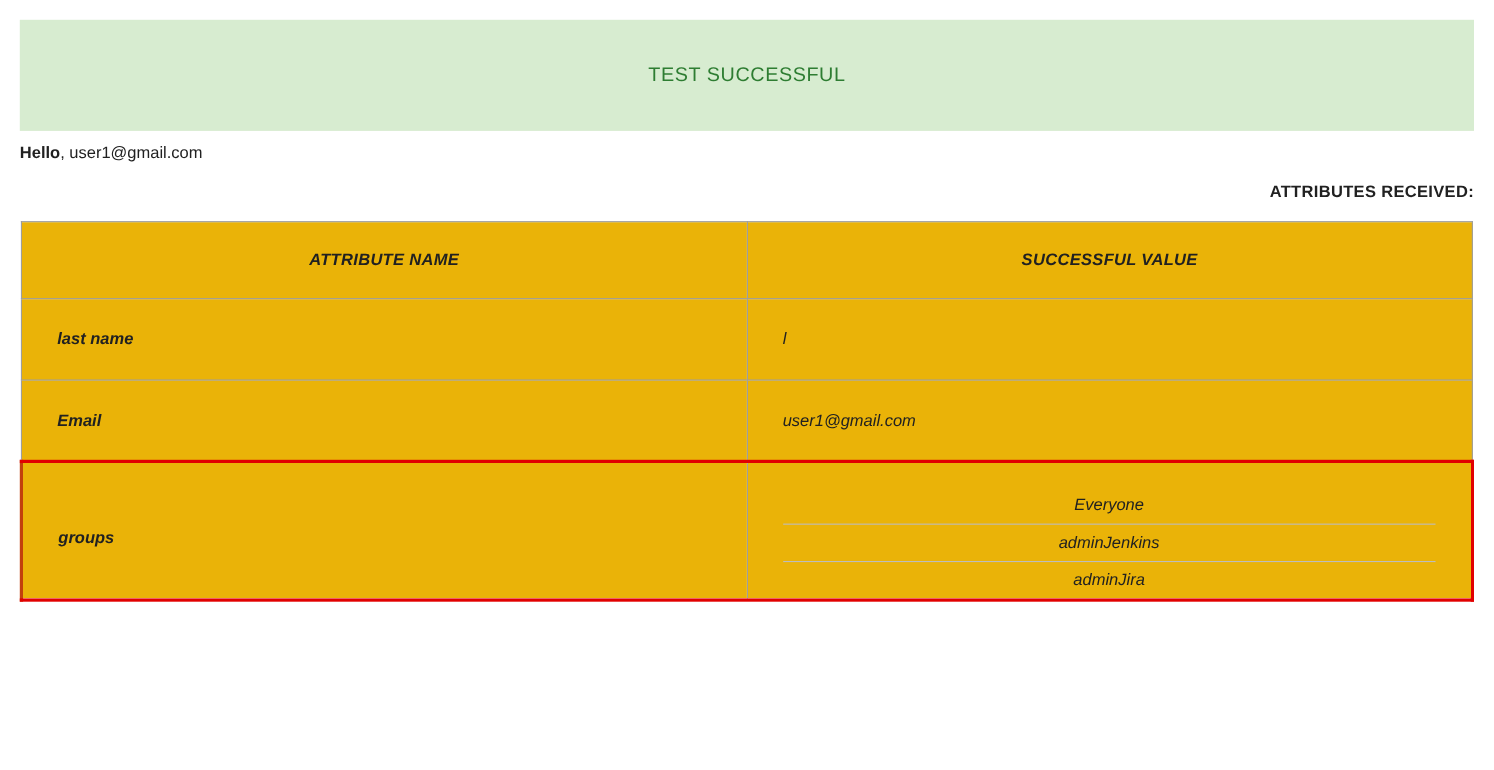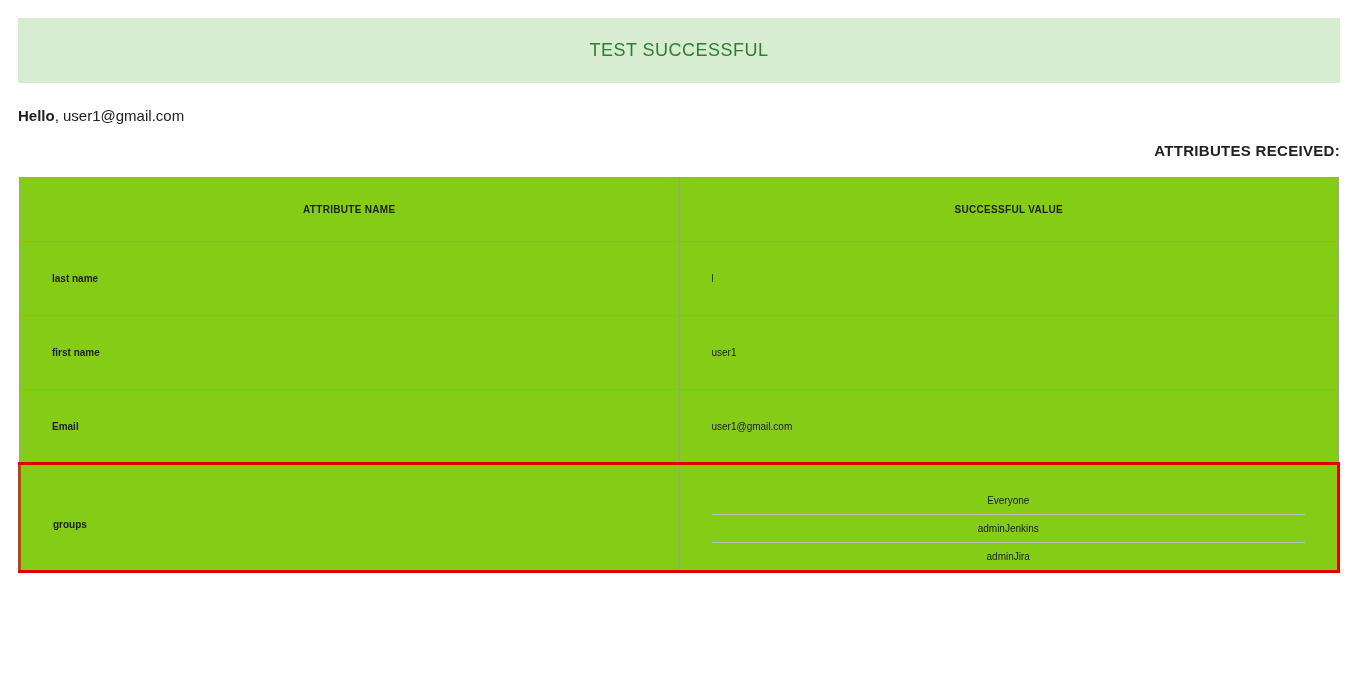--- a/index.html
+++ b/index.html
@@ -11,28 +11,28 @@
       font-family: 'Segoe UI', Tahoma, Geneva, Verdana, sans-serif;
       width: 1358px;
       height: 700px;
       background: #ffffff;
       padding: 18px;
       color: #212121;
     }
     .banner {
       background: #d7ecd0;
       text-align: center;
-      padding: 22px 0;
+      padding: 40px 0;
       font-size: 18px;
       letter-spacing: 0.5px;
       color: #2e7d32;
       font-weight: 500;
     }
     .hello-line {
-      margin-top: 24px;
+      margin-top: 12px;
       font-size: 15px;
       color: #212121;
     }
     .hello-line .hello-prefix {
       font-weight: 700;
     }
     .section-heading {
       margin-top: 18px;
       font-size: 15px;
       font-weight: 700;
@@ -41,23 +41,24 @@
     }
     .attr-table {
       width: 100%;
       border-collapse: collapse;
       margin-top: 18px;
       table-layout: fixed;
     }
     .attr-table th,
     .attr-table td {
       border: 1px solid #9e9e9e;
-      background: #84cc16;
+      background: #eab308;
       vertical-align: middle;
-      font-size: 10px;
+      font-size: 15px;
+      font-style: italic;
     }
     .attr-table th {
       text-align: center;
       padding: 26px 10px;
       font-weight: 700;
       letter-spacing: 0.3px;
     }
     .attr-table td {
       padding: 26px 32px;
       height: 74px;
@@ -126,24 +127,20 @@
       <th>ATTRIBUTE NAME</th>
       <th>SUCCESSFUL VALUE</th>
     </tr>
   </thead>
   <tbody id="attr-tbody">
   <tr>
         <td class="name-cell">last name</td>
         <td class="value-cell">l</td>
       </tr>
       <tr>
-        <td class="name-cell">first name</td>
-        <td class="value-cell">user1</td>
-      </tr>
-      <tr>
         <td class="name-cell">Email</td>
         <td class="value-cell">user1@gmail.com</td>
       </tr>
       <tr class="highlight-row">
         <td class="name-cell">groups</td>
         <td class="value-cell">
           <ul class="value-list">
             <li>Everyone</li>
             <li>adminJenkins</li>
             <li>adminJira</li>

